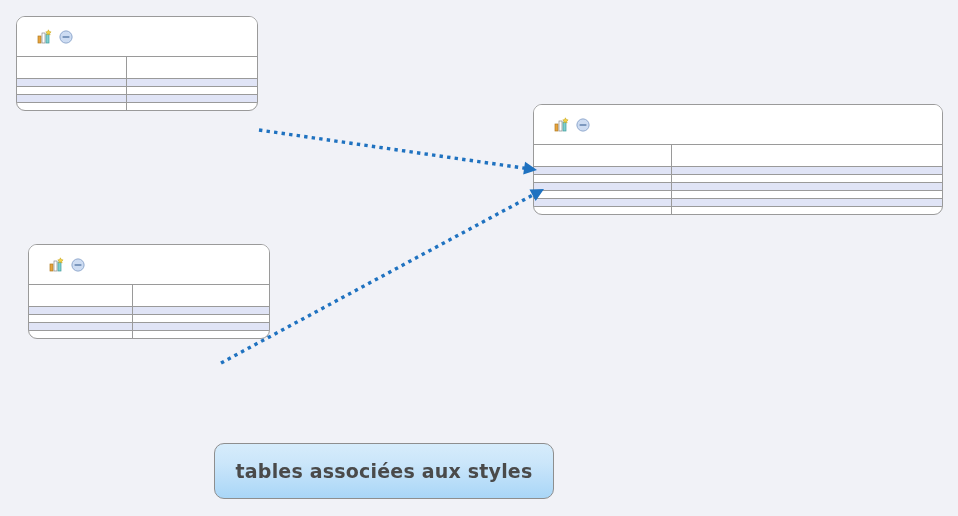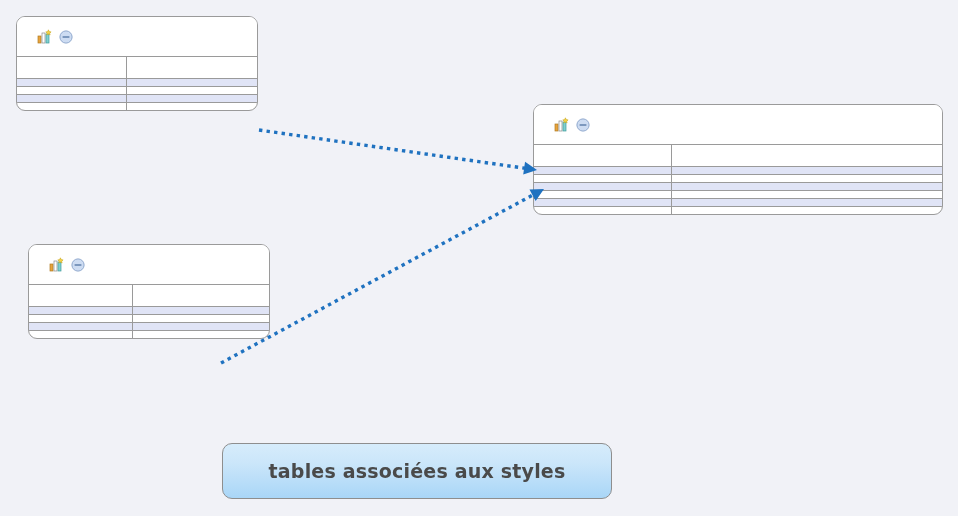--- a/index.html
+++ b/index.html
@@ -222,15 +222,15 @@
     <g>
       <line x1="259" y1="130" x2="525.1223211183396" y2="168.2909814558762" stroke="#1f72c0" stroke-width="3.4" stroke-linecap="butt" stroke-dasharray="3.4 4.2"></line>
       <polygon points="537,170 523.2067961668009,174.5823059714319 523.9658852368159,169.30663693482776 525.058232922935,161.71482051629985" fill="#1f72c0"></polygon>
     </g>
     <g>
       <line x1="221" y1="363" x2="533.435397229771" y2="194.69114824154752" stroke="#1f72c0" stroke-width="3.4" stroke-linecap="butt" stroke-dasharray="3.4 4.2"></line>
       <polygon points="544,189 535.6377189630902,200.88790376221718 533.109900619136,196.19545936510713 529.4723083680802,189.44291742780243" fill="#1f72c0"></polygon>
     </g>
   </svg>
 
-<div class="caption" id="caption-box" style="left: 222px; top: 443px; width: 390px; height: 56px;">
+<div class="caption" id="caption-box" style="left: 214px; top: 443px; width: 340px; height: 56px;">
   <span>tables associées aux styles</span>
 </div>
 
 </body></html>

